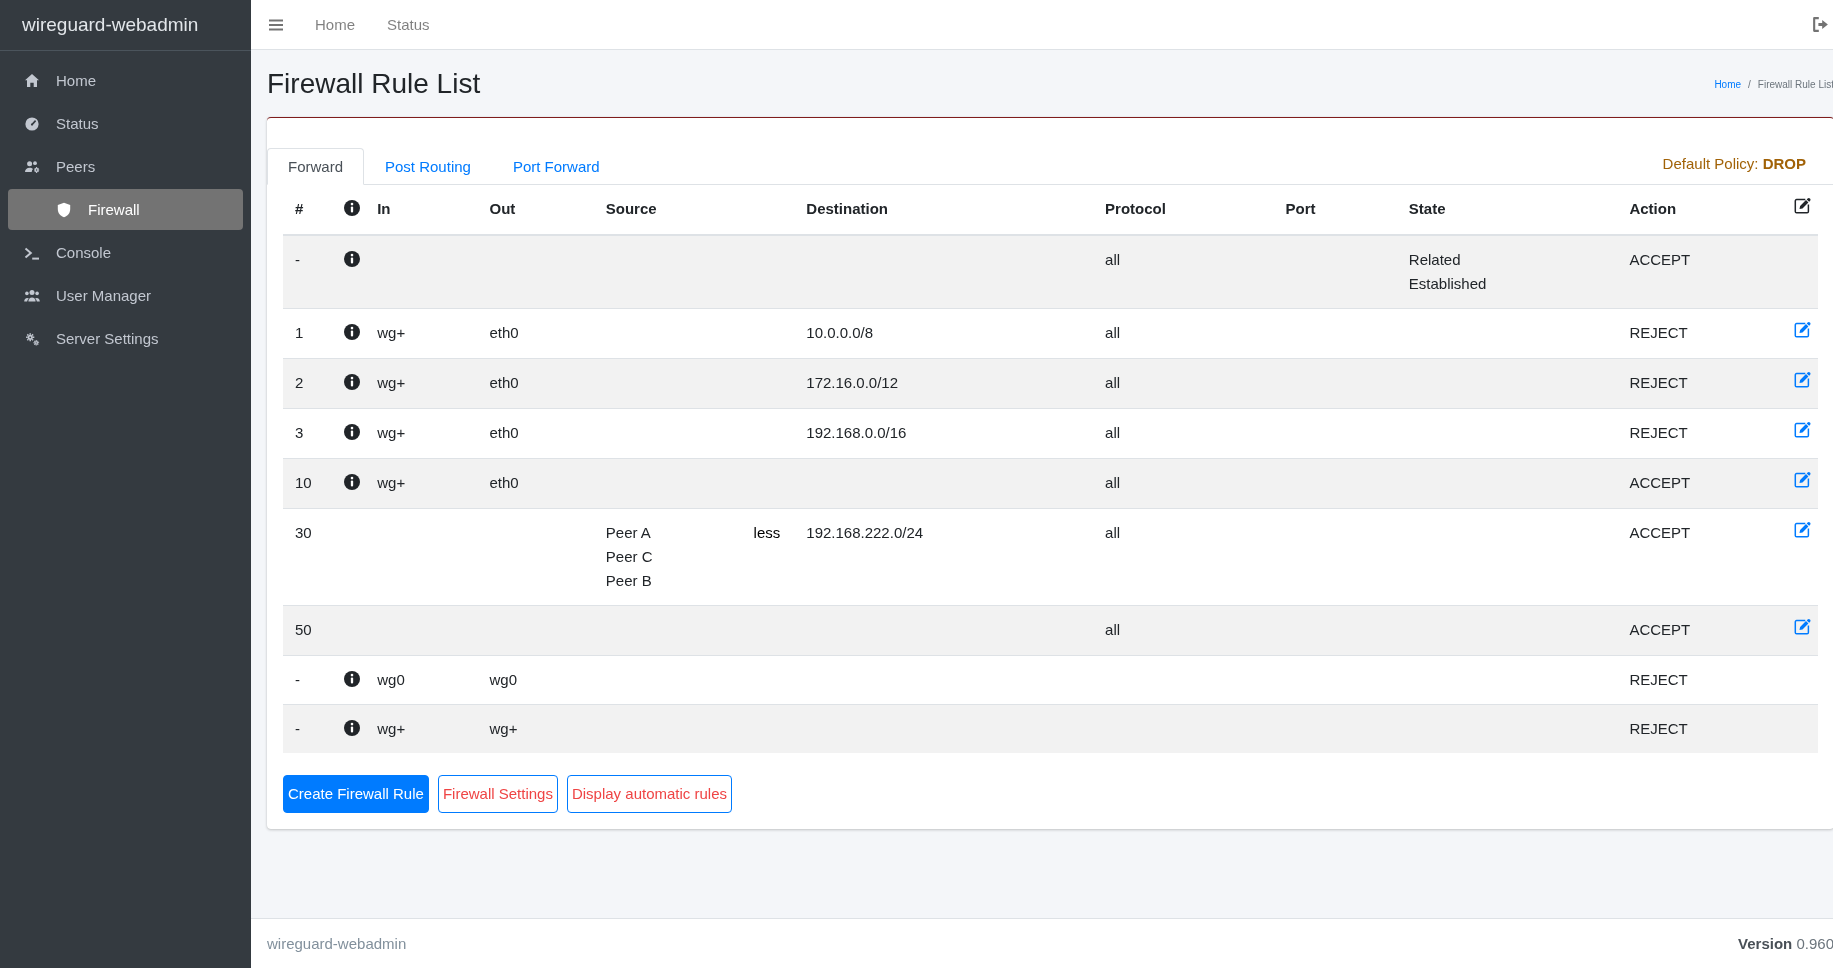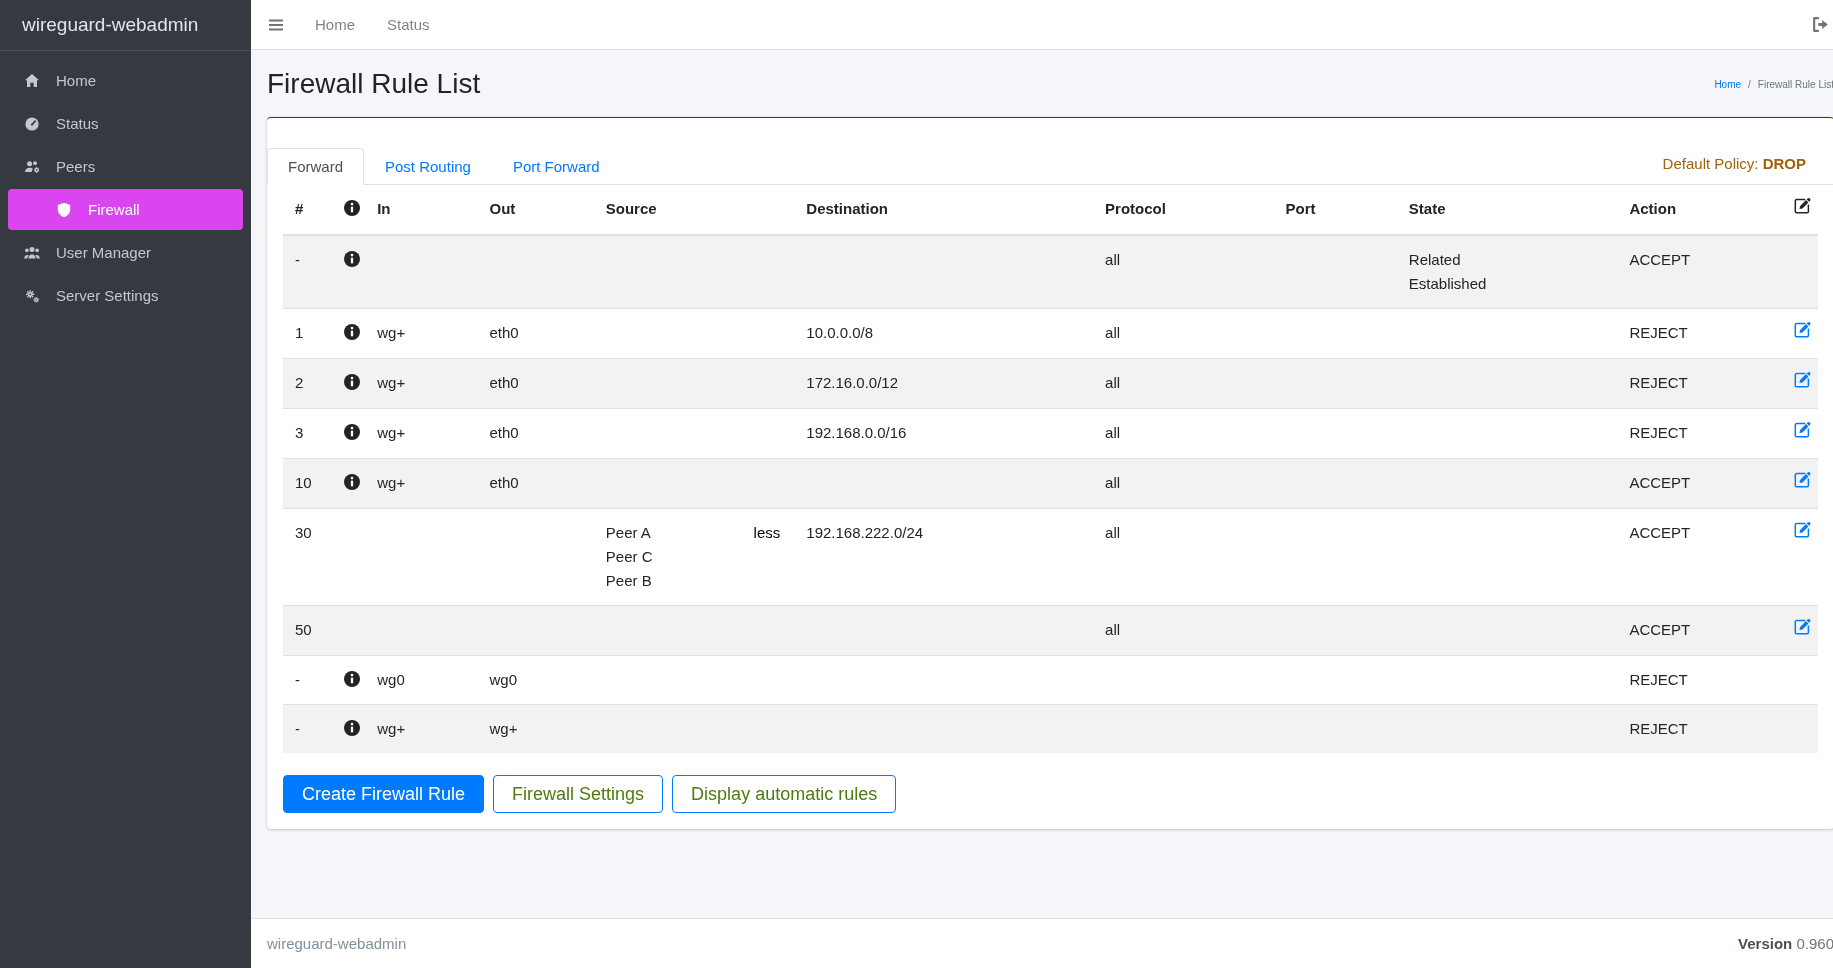--- a/index.html
+++ b/index.html
@@ -20,21 +20,21 @@
     color: #e2e6ea; font-size: 19px; font-weight: 400;
     border-bottom: 1px solid #4b545c; white-space: nowrap; overflow: hidden;
     text-decoration: none; cursor: pointer;
   }
   .side-menu { padding: 9px 8px; }
   .side-item {
     display: flex; align-items: center; height: 41px; margin-bottom: 2px;
     padding-left: 16px; border-radius: 4px; color: #c2c7d0; cursor: pointer;
   }
   .side-item .s-icon { width: 32px; display: inline-flex; align-items: center; }
-  .side-item.active { background: #d946ef; color: #fff; padding-left: 48px; }
+  .side-item.active { background: #737373; color: #fff; padding-left: 48px; }
   .side-item span.lbl { font-size: 15px; }
 
   
   .main { margin-left: 251px; width: 1599px; }
   .navbar {
     height: 50px; background: #fff; border-bottom: 1px solid #dee2e6;
     display: flex; align-items: center; padding: 0 16px;
   }
   .nav-burger { color: rgba(0,0,0,.55); margin-right: 14px; cursor: pointer; display: inline-flex; }
   .nav-link { color: rgba(0,0,0,.5); text-decoration: none; padding: 8px 16px; cursor: pointer; }
@@ -74,25 +74,25 @@
   table.rules tbody td { border-top: 1px solid #dee2e6; }
   tr.striped { background: rgba(0,0,0,.05); }
   .info-badge { display: inline-flex; width: 18px; height: 18px; vertical-align: -3px; cursor: pointer; color: #212529; }
   .edit-btn { background: none; border: none; padding: 0; color: #007bff; cursor: pointer; display: inline-flex; }
   .th-edit-icon { color: #212529; display: inline-flex; }
   td.src-cell { position: relative; }
   .less-link { position: absolute; top: 12px; right: 14px; color: #000000; text-decoration: none; cursor: pointer; }
 
   .btn-row { margin-top: 22px; display: flex; gap: 9px; }
   .btn {
-    font-family: inherit; font-size: 18px; line-height: 20px; padding: 8px 18px;
+    font-family: inherit; font-size: 15px; line-height: 20px; padding: 8px 4px;
     border-radius: 4px; border: 1px solid #007bff; cursor: pointer;
   }
   .btn.primary { background: #007bff; color: #fff; }
-  .btn.outline { background: #fff; color: #4d7c0f; text-align: center; }
+  .btn.outline { background: #fff; color: #ef4444; text-align: center; }
 
   .footer {
     margin-top: 89px; background: #fff; border-top: 1px solid #dee2e6;
     padding: 16px; display: flex; justify-content: space-between;
     color: #82909c;
   }
   .footer .ver b { color: #495057; font-weight: 700; }
   .footer .ver { color: #6c757d; }
 </style>
 </head>
@@ -134,20 +134,29 @@
           </span>
           <span class="lbl">Peers</span>
         </div>
         <div class="side-item active">
           <span class="s-icon">
             <svg width="16" height="16" viewBox="0 0 16 16" fill="currentColor">
               <path d="M8 .8 14.2 3.1 V7 c0 4.3-2.7 7-6.2 8.2 C4.5 14 1.8 11.3 1.8 7 V3.1 Z"></path>
             </svg>
           </span>
           <span class="lbl">Firewall</span>
+        </div>
+        <div class="side-item">
+          <span class="s-icon">
+            <svg width="16" height="16" viewBox="0 0 16 16" fill="none" stroke="currentColor" stroke-width="2">
+              <path d="M1.5 3.5 6.8 8 1.5 12.5"></path>
+              <path d="M8.2 13.6 H15"></path>
+            </svg>
+          </span>
+          <span class="lbl">Console</span>
         </div>
         <div class="side-item">
           <span class="s-icon">
             <svg width="16" height="16" viewBox="0 0 16 16" fill="currentColor">
               <circle cx="8" cy="4.5" r="2.5"></circle>
               <path d="M4.4 13.4c0-2.3 1.6-3.8 3.6-3.8s3.6 1.5 3.6 3.8z"></path>
               <circle cx="2.9" cy="5.4" r="1.8"></circle>
               <path d="M.2 13.4c0-2 1.3-3.3 3-3.3.6 0 1.2.2 1.7.5-1 .8-1.6 1.7-1.8 2.8z"></path>
               <circle cx="13.1" cy="5.4" r="1.8"></circle>
               <path d="M15.8 13.4c0-2-1.3-3.3-3-3.3-.6 0-1.2.2-1.7.5 1 .8 1.6 1.7 1.8 2.8z"></path>

